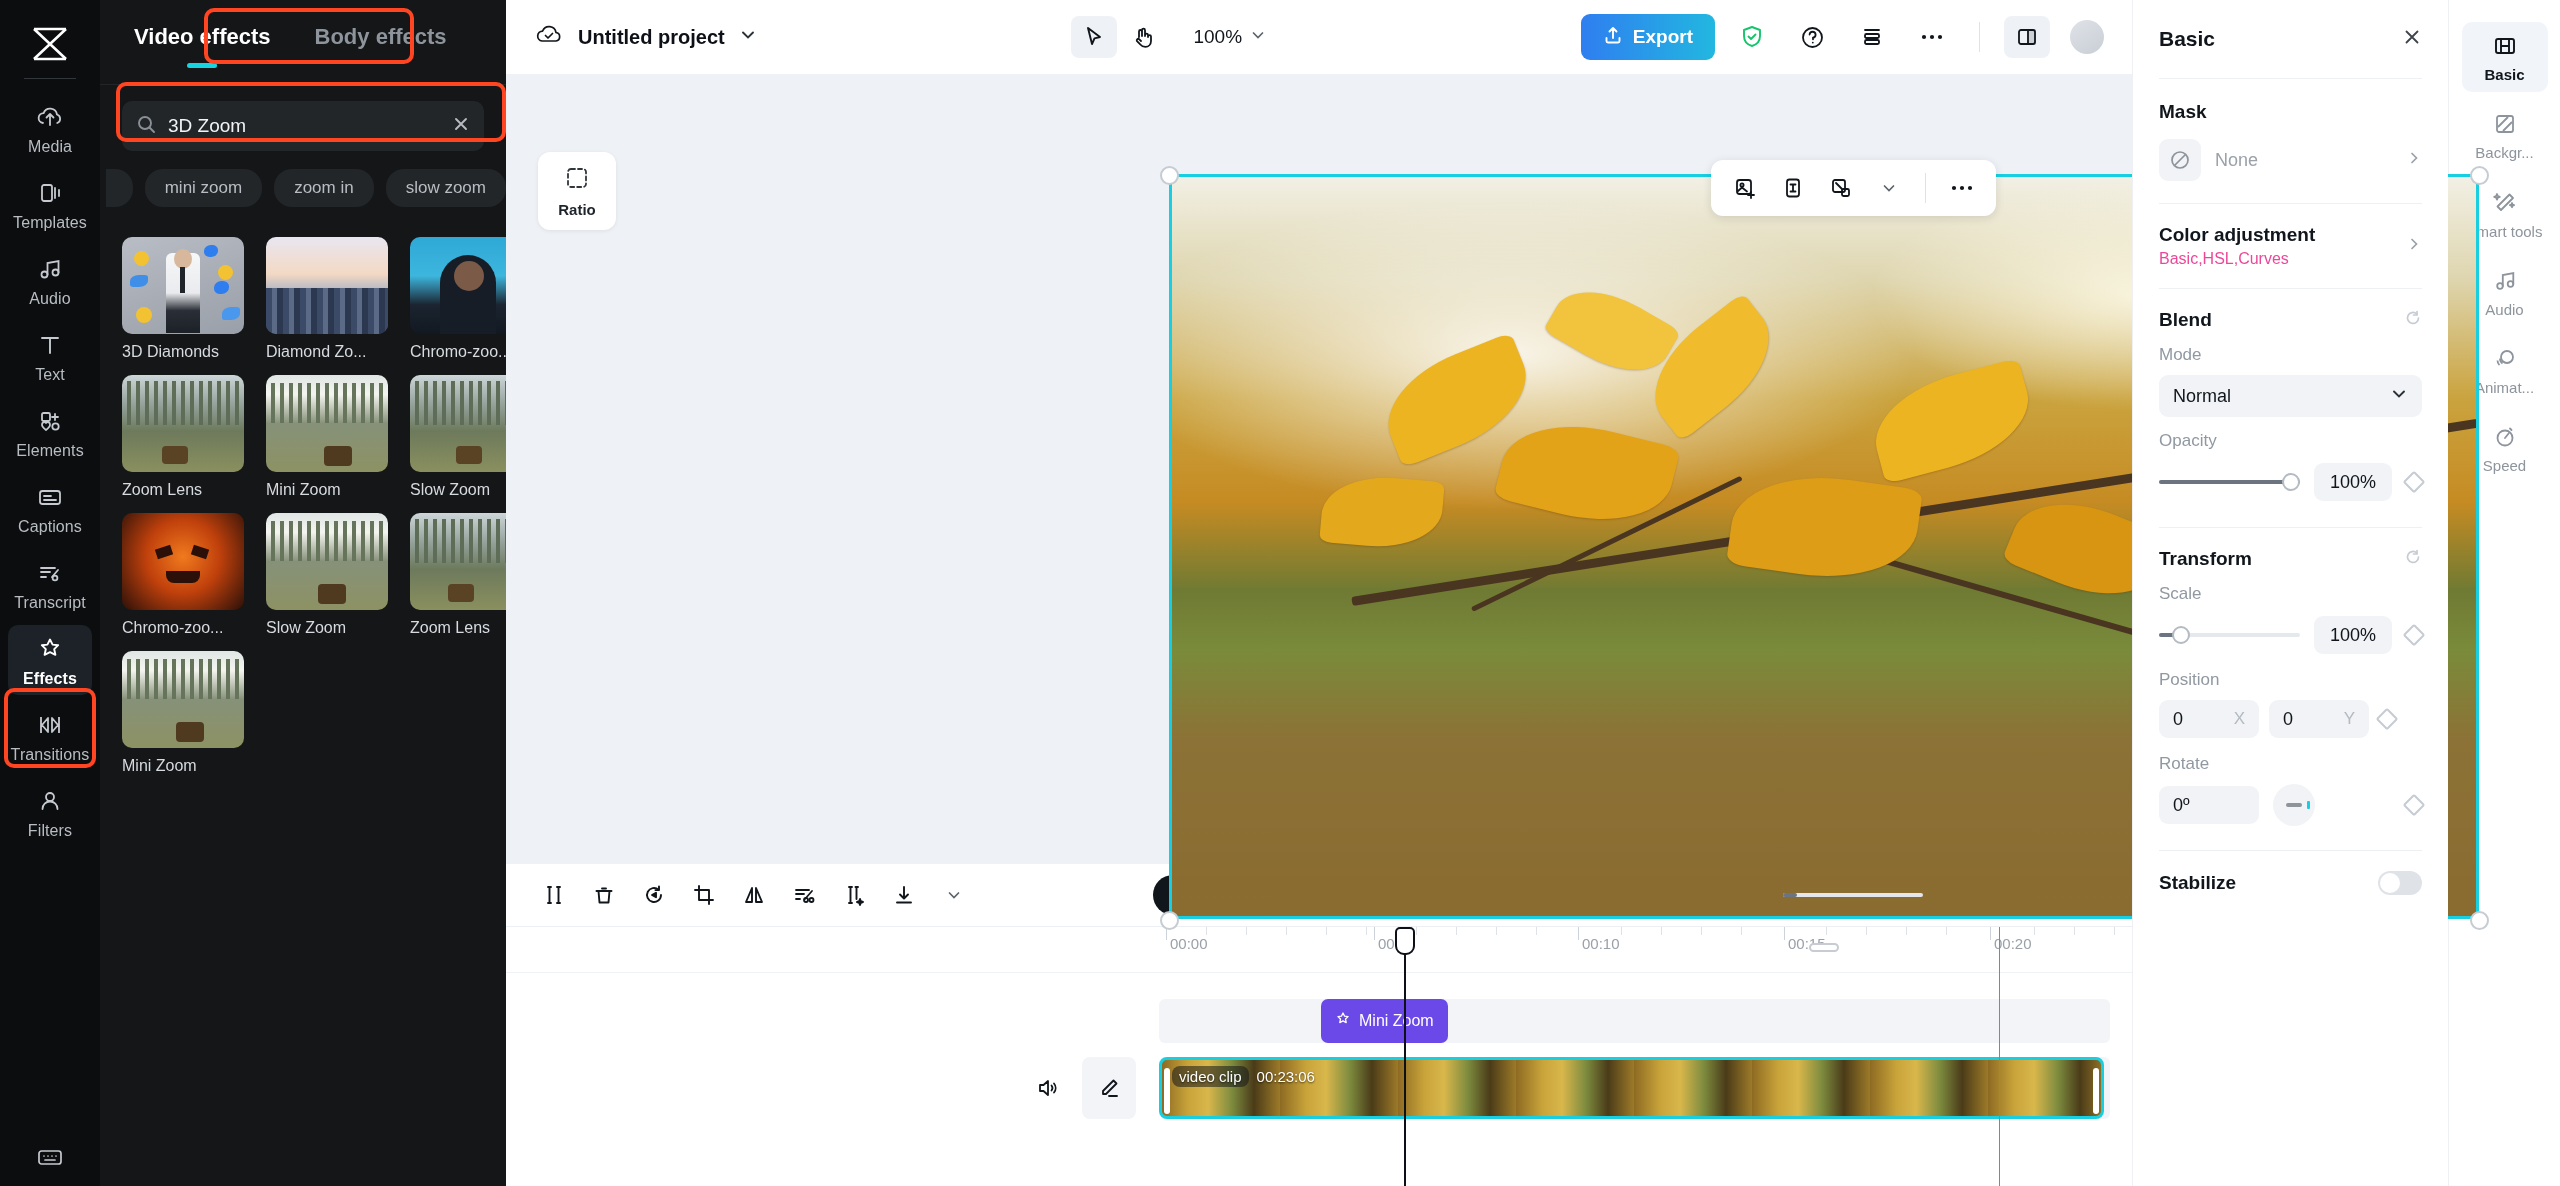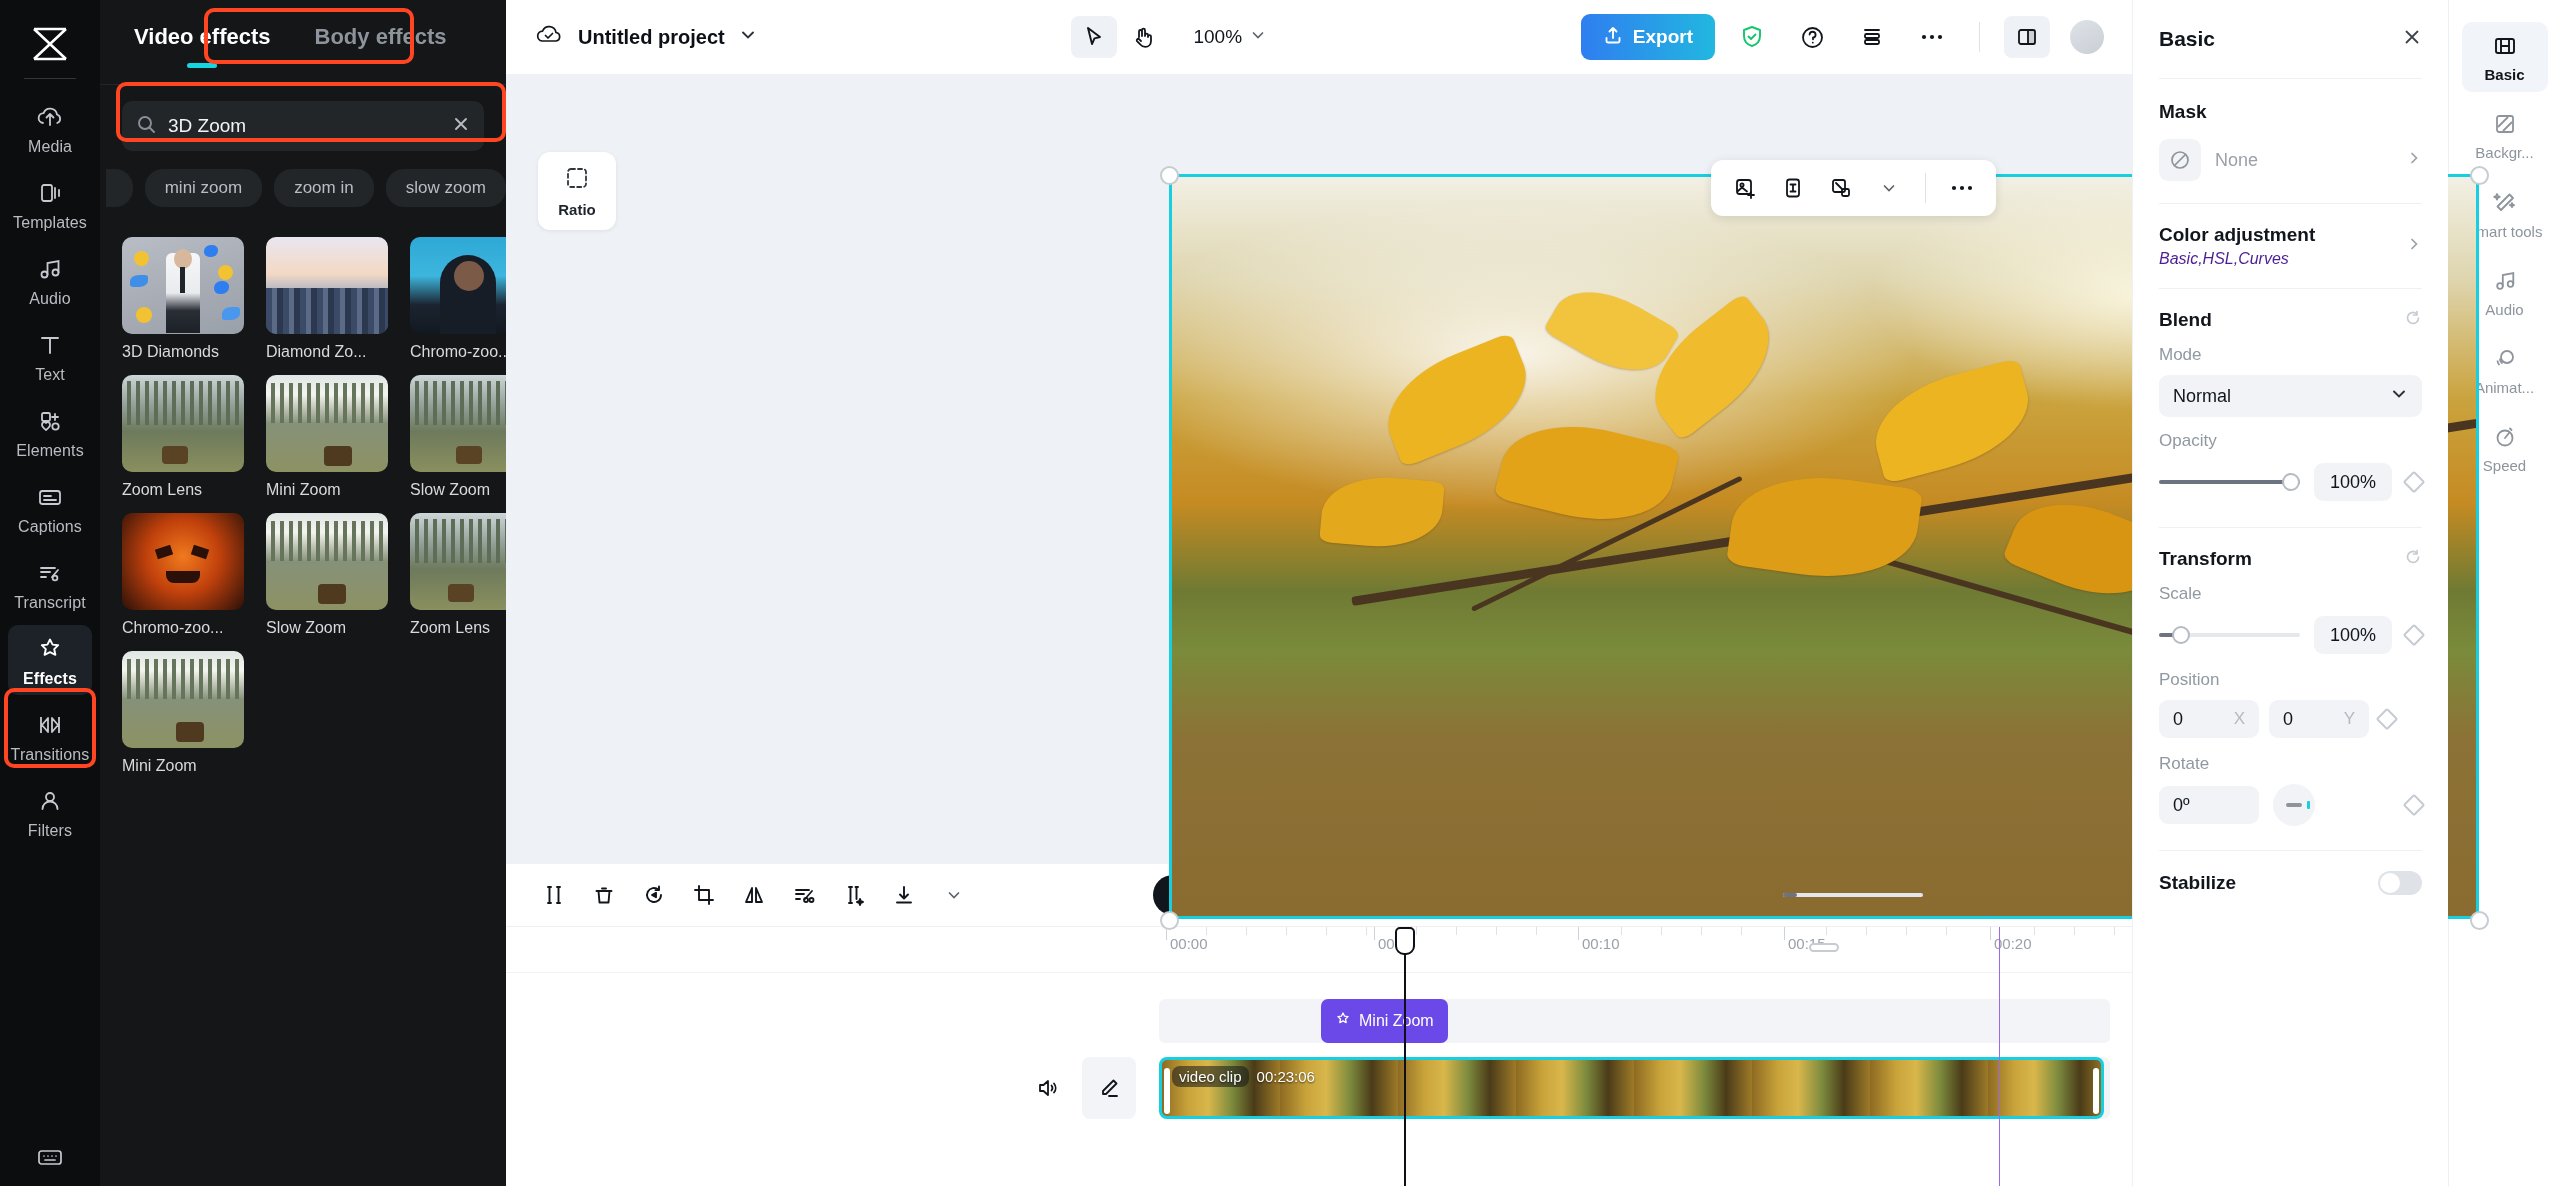--- a/index.html
+++ b/index.html
@@ -212,21 +212,21 @@
                 height: 78px; }
   .props-title { font-size: 21px; font-weight: 700; color:#10161c; }
   .hr { height:1px; background:#eef0f3; }
   .sec-title { font-size: 19px; font-weight: 700; color:#10161c; }
   .sec-row { display:flex; align-items:center; justify-content:space-between; }
   .lbl-sm { font-size: 17px; color:#9098a1; }
   .mask-row { display:flex; align-items:center; gap:14px; cursor:pointer; }
   .mask-sw { width:42px; height:42px; border-radius:9px; background:#f1f3f6;
              display:flex; align-items:center; justify-content:center; }
   .mask-val { font-size:18px; color:#9aa1a9; flex:1; }
-  .sub { font-size:16px; color:#4c1d95; margin-top:4px;font-style:italic; }
+  .sub { font-size:16px; color:#ec4899; margin-top:4px; }
   .select {
     height: 42px; background:#f1f3f6; border-radius:9px; display:flex;
     align-items:center; justify-content:space-between; padding: 0 14px;
     font-size:18px; color:#10161c; cursor:pointer;
   }
   .slider-row { display:flex; align-items:center; gap:14px; }
   .srail { flex:1 1 auto; height:4px; background:#e5e9ee; border-radius:2px; position:relative; }
   .srail .sfill { position:absolute; left:0; top:0; height:4px; background:#6b7480; border-radius:2px; }
   .sknob { position:absolute; top:-7px; width:18px; height:18px; border-radius:50%;
            background:#fff; border:2px solid #b4bbc3; }

